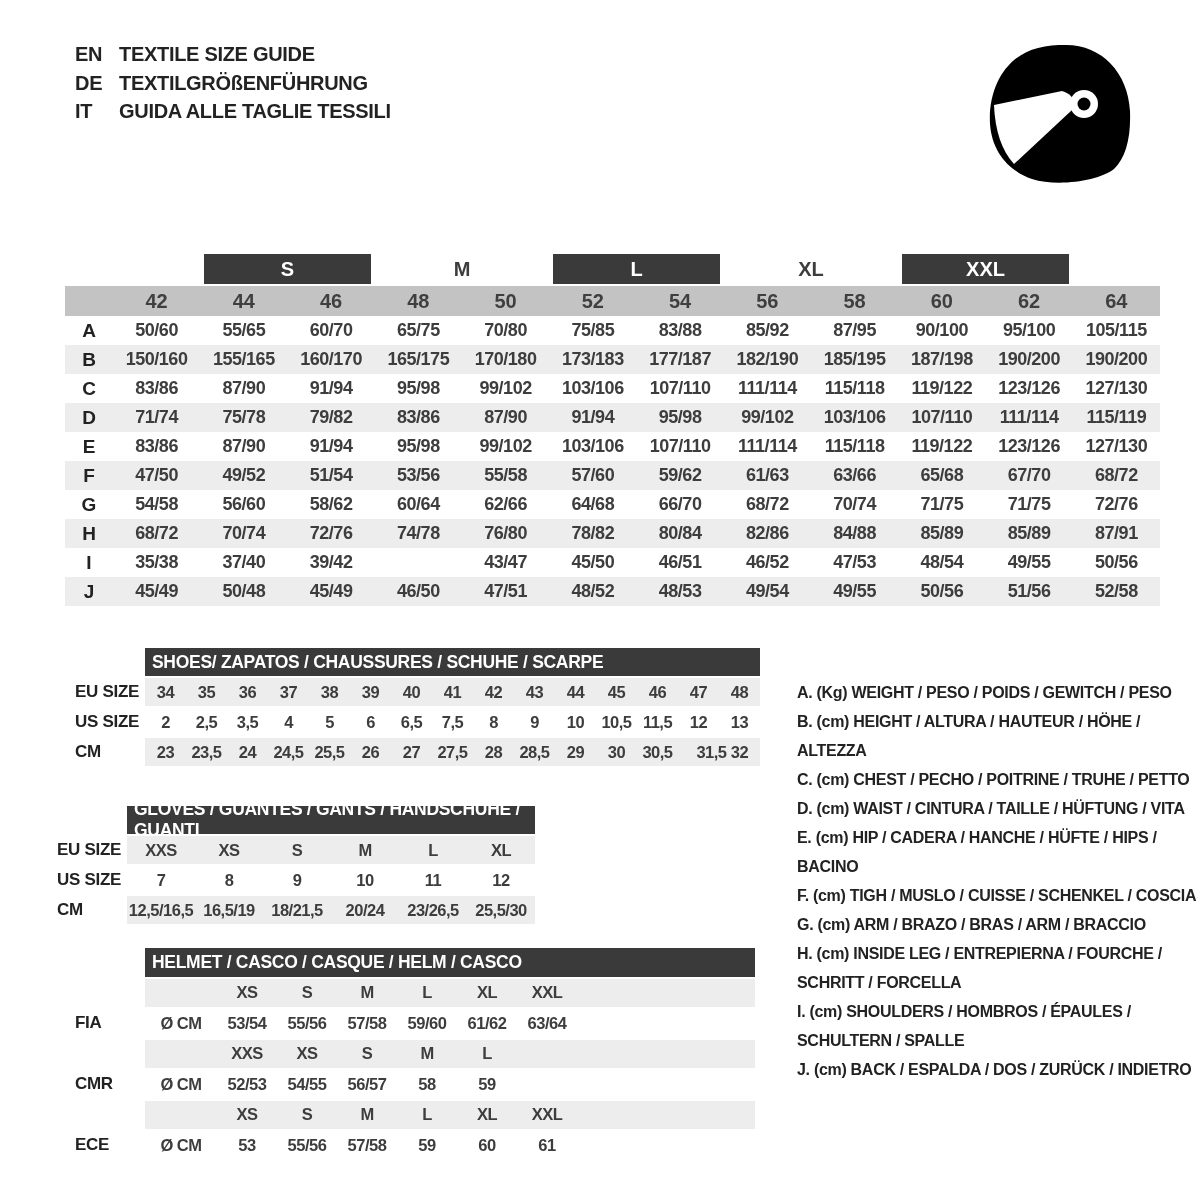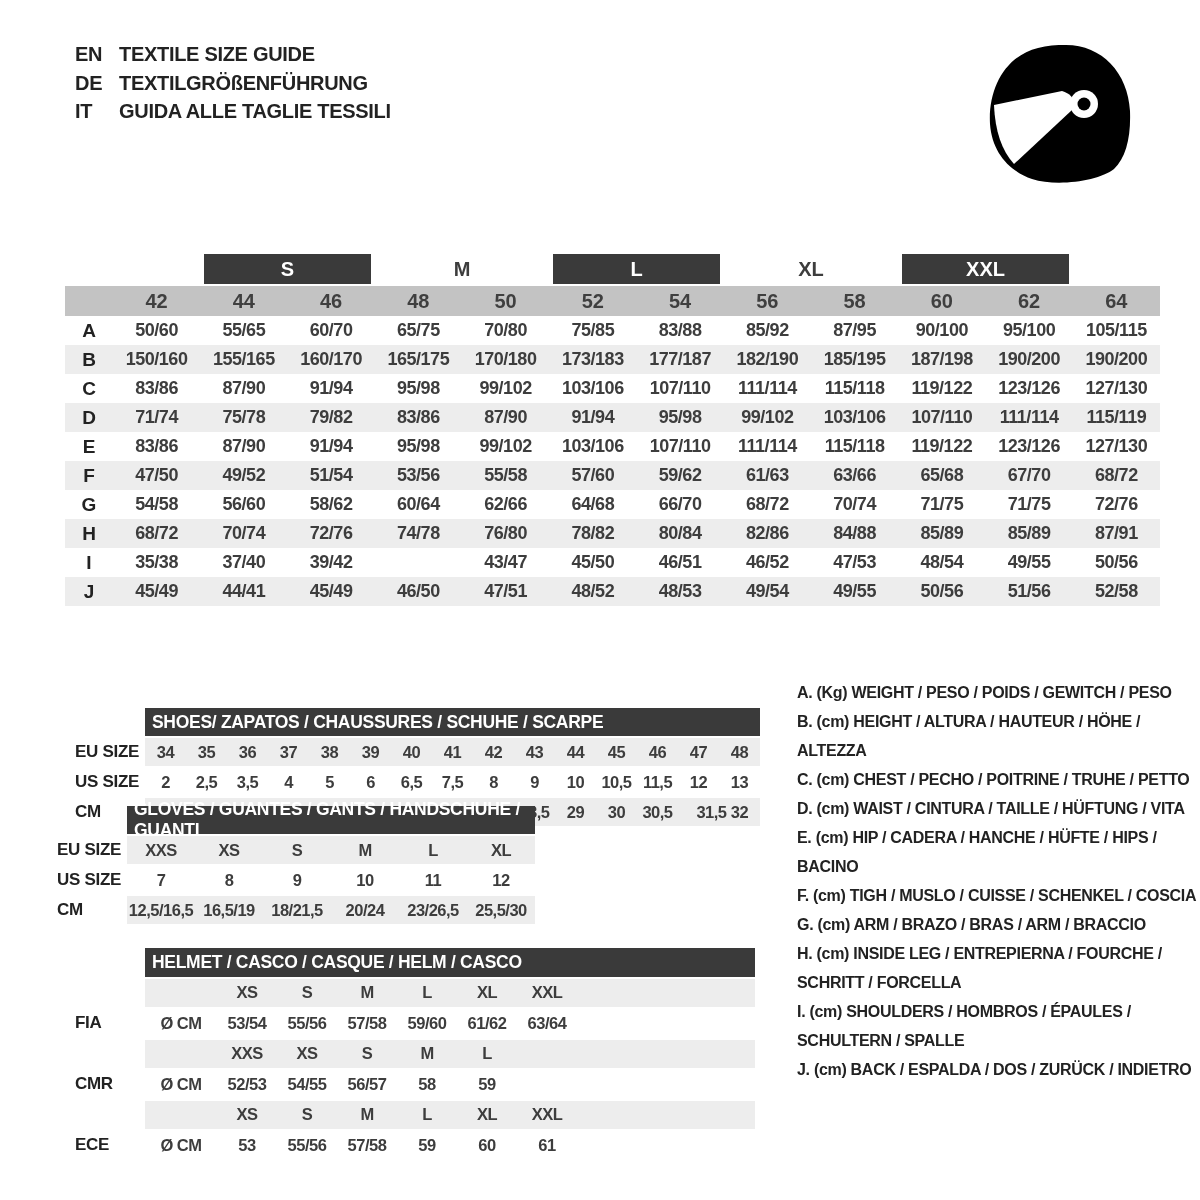--- a/index.html
+++ b/index.html
@@ -21,21 +21,21 @@
   .band{grid-column:1/-1;grid-row:2;background:#c3c3c3;}
   .stripe-full{grid-column:1/-1;background:#ededed;}
   .group-cell{display:flex;align-items:center;justify-content:center;font-weight:bold;font-size:20px;color:#3d3d3d;grid-row:1;}
   .group-block{background:#3a3a3a;color:#fff;margin:2px 4px;}
   .num-cell{grid-row:2;display:flex;align-items:center;justify-content:center;font-weight:bold;font-size:20px;color:#3f3f3f;}
   .row-label{display:flex;align-items:center;justify-content:center;font-weight:bold;font-size:19px;color:#222;}
   .size-cell{display:flex;align-items:center;justify-content:center;font-weight:bold;font-size:18px;color:#3d3d3d;letter-spacing:-0.5px;}
 
   
   .sub-grid{position:absolute;display:grid;row-gap:2px;}
-  .shoes-grid{left:65px;top:708px;grid-template-columns:80px repeat(15,41px);grid-template-rows:28px repeat(3,28px);}
+  .shoes-grid{left:65px;top:648px;grid-template-columns:80px repeat(15,41px);grid-template-rows:28px repeat(3,28px);}
   .gloves-grid{left:47px;top:806px;grid-template-columns:80px repeat(6,68px);grid-template-rows:28px repeat(3,28px);}
   .helmet-grid{left:65px;top:948px;grid-template-columns:80px 72px repeat(6,60px) 178px;grid-template-rows:repeat(7,28.5px);}
   .sub-header{grid-column:2/-1;grid-row:1;background:#3a3a3a;color:#fff;display:flex;align-items:center;
               padding-left:7px;font-weight:bold;font-size:17.5px;letter-spacing:-0.3px;}
   .sub-stripe{grid-column:2/-1;background:#ededed;}
   .sub-label{display:flex;align-items:center;padding-left:10px;font-weight:bold;font-size:17px;color:#222;letter-spacing:-0.3px;grid-column:1;}
   .sub-cell{display:flex;align-items:center;justify-content:center;font-weight:bold;font-size:16.5px;color:#3d3d3d;letter-spacing:-0.5px;}
 
   
   .legend{position:absolute;left:797px;top:678px;width:400px;}
@@ -206,21 +206,21 @@
       <div class="size-cell" style="grid-area: 11 / 7;">45/50</div>
       <div class="size-cell" style="grid-area: 11 / 8;">46/51</div>
       <div class="size-cell" style="grid-area: 11 / 9;">46/52</div>
       <div class="size-cell" style="grid-area: 11 / 10;">47/53</div>
       <div class="size-cell" style="grid-area: 11 / 11;">48/54</div>
       <div class="size-cell" style="grid-area: 11 / 12;">49/55</div>
       <div class="size-cell" style="grid-area: 11 / 13;">50/56</div>
       <div class="stripe-full" style="grid-row: 12;"></div>
       <div class="row-label" style="grid-area: 12 / 1;">J</div>
       <div class="size-cell" style="grid-area: 12 / 2;">45/49</div>
-      <div class="size-cell" style="grid-area: 12 / 3;">44/41</div>
+      <div class="size-cell" style="grid-area: 12 / 3;">50/48</div>
       <div class="size-cell" style="grid-area: 12 / 4;">45/49</div>
       <div class="size-cell" style="grid-area: 12 / 5;">46/50</div>
       <div class="size-cell" style="grid-area: 12 / 6;">47/51</div>
       <div class="size-cell" style="grid-area: 12 / 7;">48/52</div>
       <div class="size-cell" style="grid-area: 12 / 8;">48/53</div>
       <div class="size-cell" style="grid-area: 12 / 9;">49/54</div>
       <div class="size-cell" style="grid-area: 12 / 10;">49/55</div>
       <div class="size-cell" style="grid-area: 12 / 11;">50/56</div>
       <div class="size-cell" style="grid-area: 12 / 12;">51/56</div>
       <div class="size-cell" style="grid-area: 12 / 13;">52/58</div>

